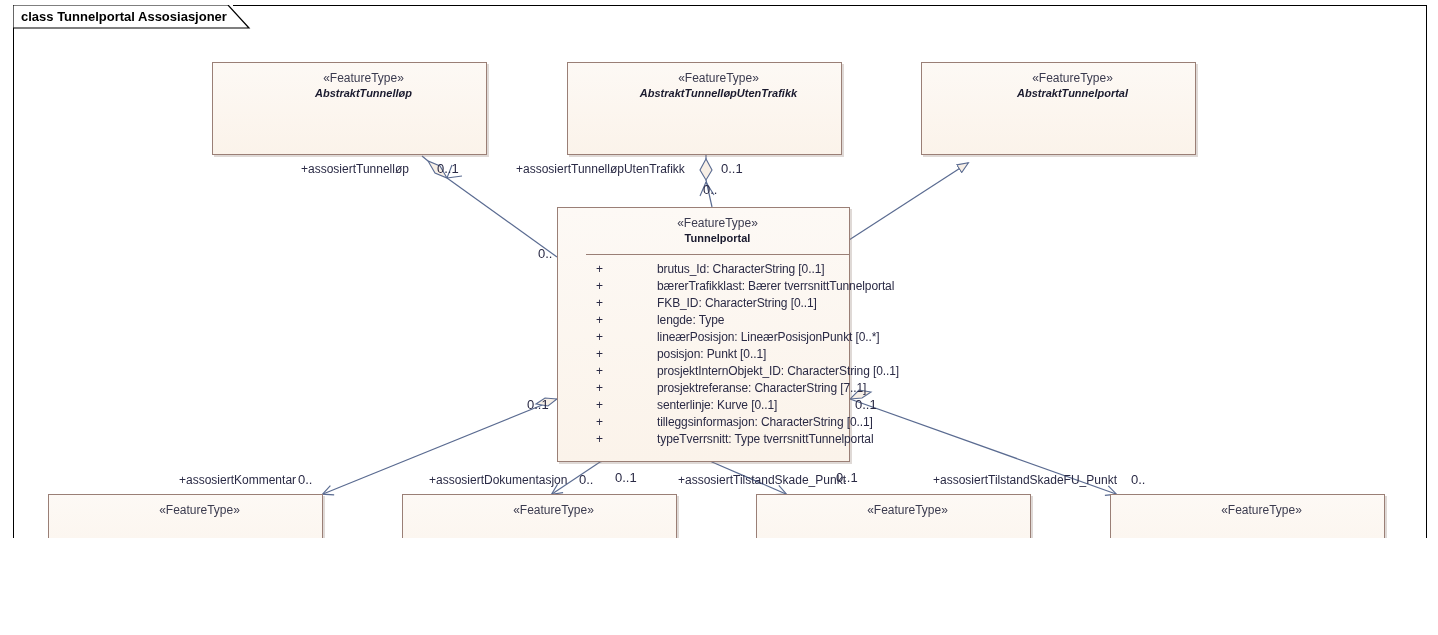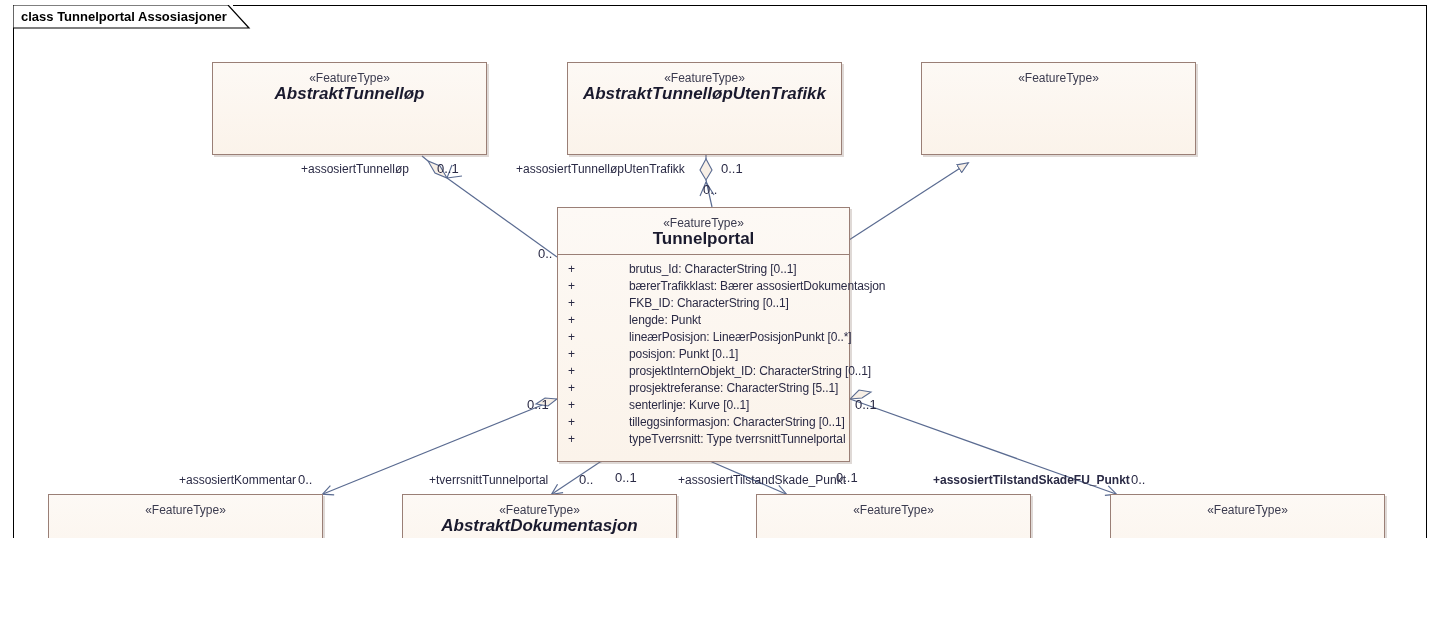--- a/index.html
+++ b/index.html
@@ -76,40 +76,41 @@
   }
 
   
   .uml-class {
     position: absolute;
     box-sizing: border-box;
     border: 1px solid #9a7f76;
     background: linear-gradient(180deg, #fdf9f5 0%, #fbf3ea 100%);
     box-shadow: 2px 2px 0 rgba(150,130,120,0.30);
     z-index: 3;
+    padding-left: 28px;
   }
   .uml-head {
     text-align: center;
     padding: 8px 6px 7px 6px;
     line-height: 15px;
   }
   .uml-class.with-body .uml-head {
     border-bottom: 1px solid #9a7f76;
     padding: 8px 6px 8px 6px;
   }
   .stereotype {
     display: block;
     font-size: 12px;
     color: #3b3b4f;
     font-style: normal;
     font-weight: normal;
   }
   .cls-name {
     display: block;
-    font-size: 17px;
+    font-size: 11px;
     color: #1a1a2e;
     font-weight: bold;
   }
   .cls-name.abstract {
     font-style: italic;
   }
   .uml-body {
     padding: 6px 4px 6px 4px;
   }
   .attr-row {
@@ -226,60 +227,61 @@
   <div class="uml-class" style="left:567px; top:62px; width:275px; height:93px;">
     <div class="uml-head">
       <span class="stereotype">«FeatureType»</span>
       <span class="cls-name abstract">AbstraktTunnelløpUtenTrafikk</span>
     </div>
   </div>
 
   <div class="uml-class" style="left:921px; top:62px; width:275px; height:93px;">
     <div class="uml-head">
       <span class="stereotype">«FeatureType»</span>
+      <span class="cls-name abstract">AbstraktTunnelportal</span>
     </div>
   </div>
 
   <div class="uml-class with-body" style="left:557px; top:207px; width:293px; height:255px;">
     <div class="uml-head">
       <span class="stereotype">«FeatureType»</span>
       <span class="cls-name">Tunnelportal</span>
     </div>
     <div class="uml-body" id="tunnelportal-attrs">
         <div class="attr-row">
           <span class="attr-vis">+</span>
           <span class="attr-text">brutus_Id: CharacterString [0..1]</span>
         </div>
         <div class="attr-row">
           <span class="attr-vis">+</span>
-          <span class="attr-text">bærerTrafikklast: Bærer assosiertDokumentasjon</span>
+          <span class="attr-text">bærerTrafikklast: Bærer tverrsnittTunnelportal</span>
         </div>
         <div class="attr-row">
           <span class="attr-vis">+</span>
           <span class="attr-text">FKB_ID: CharacterString [0..1]</span>
         </div>
         <div class="attr-row">
           <span class="attr-vis">+</span>
-          <span class="attr-text">lengde: Punkt</span>
+          <span class="attr-text">lengde: Type</span>
         </div>
         <div class="attr-row">
           <span class="attr-vis">+</span>
           <span class="attr-text">lineærPosisjon: LineærPosisjonPunkt [0..*]</span>
         </div>
         <div class="attr-row">
           <span class="attr-vis">+</span>
           <span class="attr-text">posisjon: Punkt [0..1]</span>
         </div>
         <div class="attr-row">
           <span class="attr-vis">+</span>
           <span class="attr-text">prosjektInternObjekt_ID: CharacterString [0..1]</span>
         </div>
         <div class="attr-row">
           <span class="attr-vis">+</span>
-          <span class="attr-text">prosjektreferanse: CharacterString [5..1]</span>
+          <span class="attr-text">prosjektreferanse: CharacterString [7..1]</span>
         </div>
         <div class="attr-row">
           <span class="attr-vis">+</span>
           <span class="attr-text">senterlinje: Kurve [0..1]</span>
         </div>
         <div class="attr-row">
           <span class="attr-vis">+</span>
           <span class="attr-text">tilleggsinformasjon: CharacterString [0..1]</span>
         </div>
         <div class="attr-row">
@@ -291,21 +293,20 @@
 
   <div class="uml-class" style="left:48px; top:494px; width:275px; height:93px;">
     <div class="uml-head">
       <span class="stereotype">«FeatureType»</span>
     </div>
   </div>
 
   <div class="uml-class" style="left:402px; top:494px; width:275px; height:93px;">
     <div class="uml-head">
       <span class="stereotype">«FeatureType»</span>
-      <span class="cls-name abstract">AbstraktDokumentasjon</span>
     </div>
   </div>
 
   <div class="uml-class" style="left:756px; top:494px; width:275px; height:93px;">
     <div class="uml-head">
       <span class="stereotype">«FeatureType»</span>
     </div>
   </div>
 
   <div class="uml-class" style="left:1110px; top:494px; width:275px; height:93px;">
@@ -319,24 +320,24 @@
   <span class="mult-label" style="left:538px; top:247px;">0..</span>
 
   <span class="edge-label" style="left:516px; top:162px;">+assosiertTunnelløpUtenTrafikk</span>
   <span class="mult-label" style="left:721px; top:162px;">0..1</span>
   <span class="mult-label" style="left:703px; top:183px;">0..</span>
 
   <span class="edge-label" style="left:179px; top:473px;">+assosiertKommentar</span>
   <span class="mult-label" style="left:298px; top:473px;">0..</span>
   <span class="mult-label" style="left:527px; top:398px;">0..1</span>
 
-  <span class="edge-label" style="left:429px; top:473px;">+tverrsnittTunnelportal</span>
+  <span class="edge-label" style="left:429px; top:473px;">+assosiertDokumentasjon</span>
   <span class="mult-label" style="left:579px; top:473px;">0..</span>
   <span class="mult-label" style="left:615px; top:471px;">0..1</span>
 
   <span class="edge-label" style="left:678px; top:473px;">+assosiertTilstandSkade_Punkt</span>
   <span class="mult-label" style="left:836px; top:471px;">0..1</span>
 
-  <span class="edge-label" style="left:933px; top:473px;font-weight:bold;">+assosiertTilstandSkadeFU_Punkt</span>
+  <span class="edge-label" style="left:933px; top:473px;">+assosiertTilstandSkadeFU_Punkt</span>
   <span class="mult-label" style="left:1131px; top:473px;">0..</span>
   <span class="mult-label" style="left:855px; top:398px;">0..1</span>
 
 </div>
 
 </body></html>

